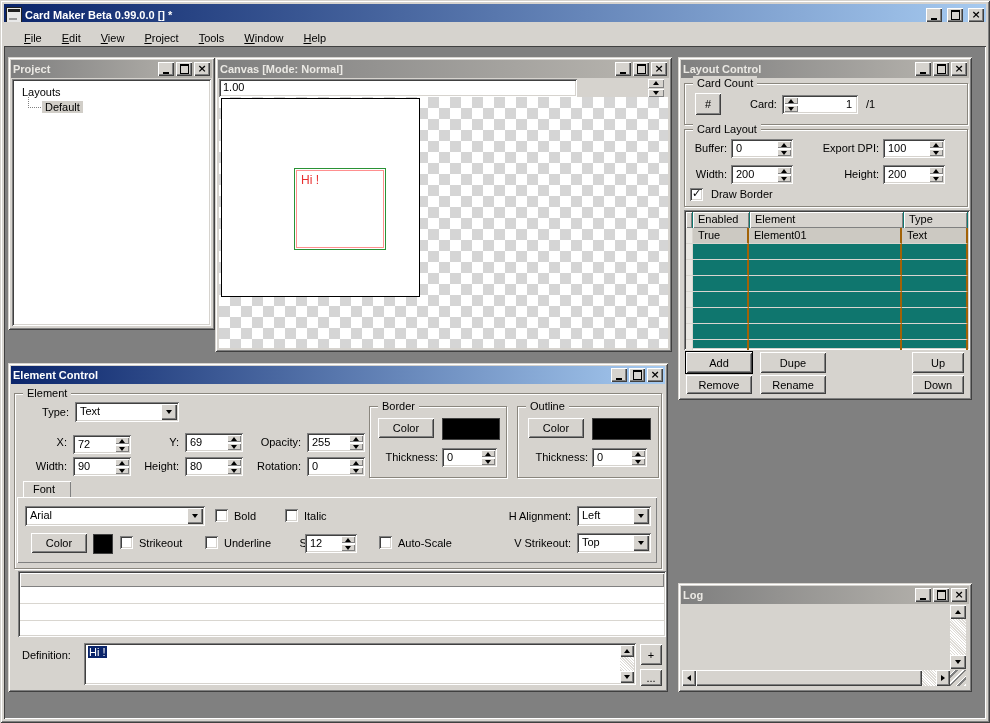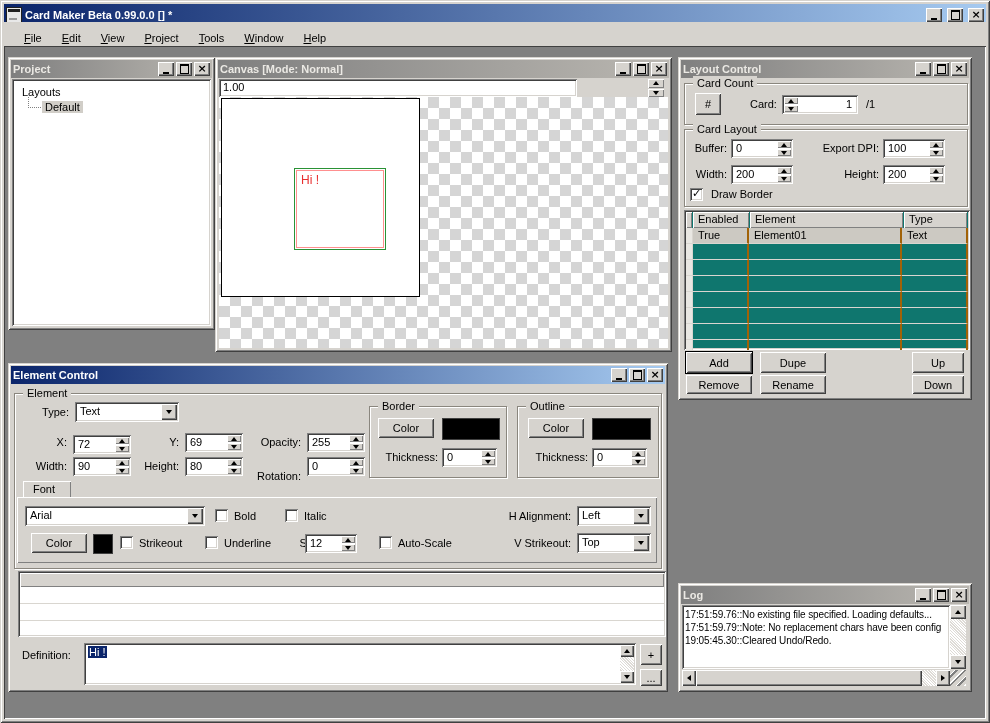--- a/index.html
+++ b/index.html
@@ -419,21 +419,21 @@
           <span class="nud-val">80</span>
           <span class="nud-btns">
               <span class="sb">
                 <i class="tri-up"></i>
               </span>
               <span class="sb">
                 <i class="tri-dn"></i>
               </span>
             </span>
         </div>
-        <span class="lbl r" style="left:234px;top:76px;width:52px;">Rotation:</span>
+        <span class="lbl r" style="left:234px;top:66px;width:52px;">Rotation:</span>
         <div class="nud" style="left:292px;top:63px;width:58px;">
           <span class="nud-val">0</span>
           <span class="nud-btns">
               <span class="sb">
                 <i class="tri-up"></i>
               </span>
               <span class="sb">
                 <i class="tri-dn"></i>
               </span>
             </span>
@@ -565,25 +565,20 @@
         <span class="tbtn">
             <i class="ic-min"></i>
           </span>
         <span class="tbtn">
             <i class="ic-max"></i>
           </span>
         <span class="tbtn">
             <i class="ic-x">×</i>
           </span>
       </div>
-      <div class="abs sunk" style="left:4px;top:22px;width:268px;height:64px;padding:3px 0 0 3px;box-sizing:border-box;overflow:hidden;">
-        <div class="log-line">17:51:59.76::No existing file specified. Loading defaults...</div>
-        <div class="log-line">17:51:59.79::Note: No replacement chars have been config</div>
-        <div class="log-line">19:05:45.30::Cleared Undo/Redo.</div>
-      </div>
       <div class="abs track" style="left:272px;top:22px;width:16px;height:64px;">
         <span class="s-arrow" style="left:0;top:0;width:16px;height:14px;">
             <i class="tri-up"></i>
           </span>
         <span class="s-arrow" style="left:0;bottom:0;width:16px;height:14px;">
             <i class="tri-dn"></i>
           </span>
       </div>
       <div class="abs track" style="left:4px;top:87px;width:268px;height:16px;">
         <span class="s-arrow" style="left:0;top:0;width:14px;height:16px;">

